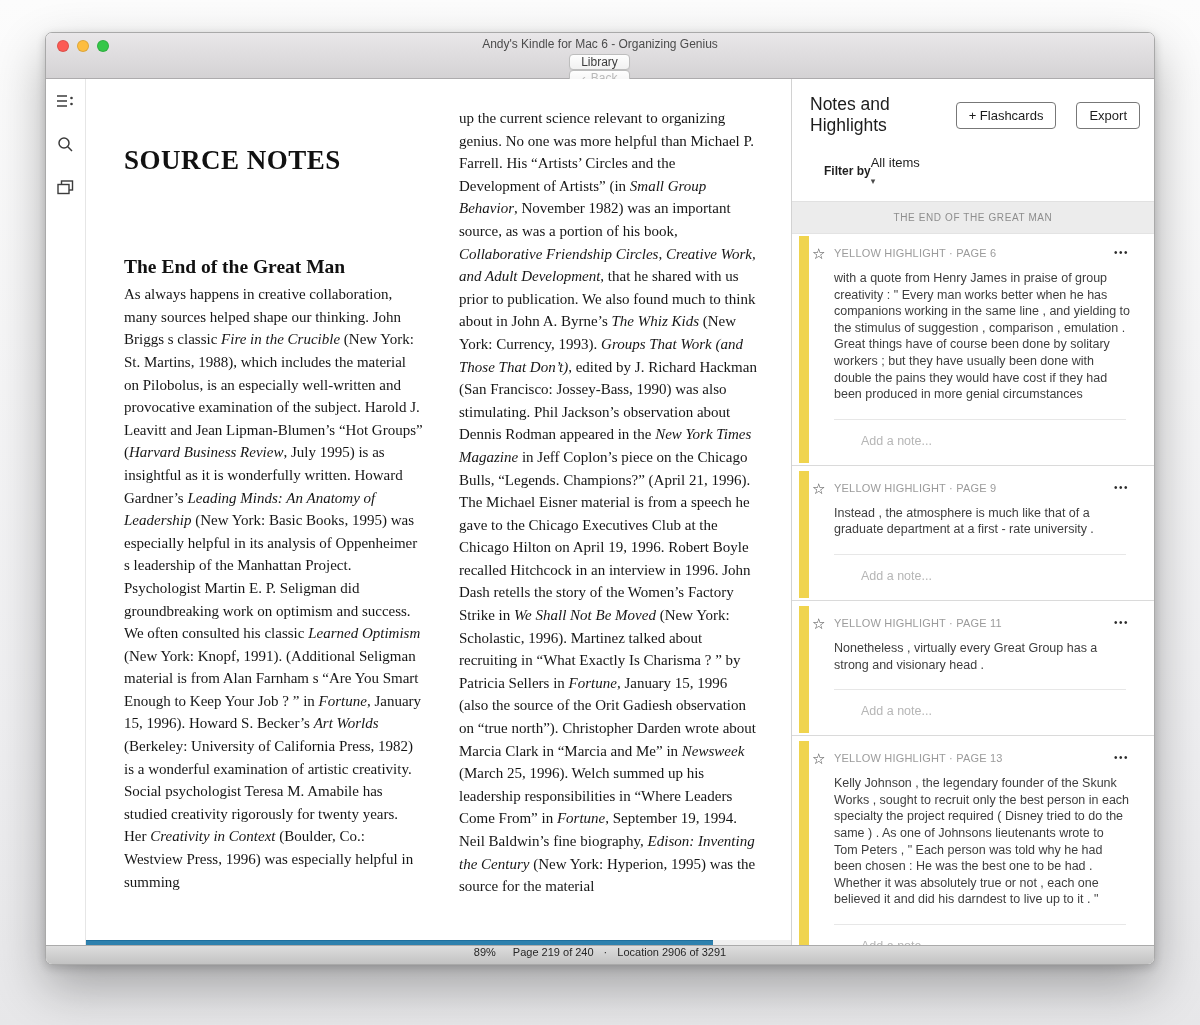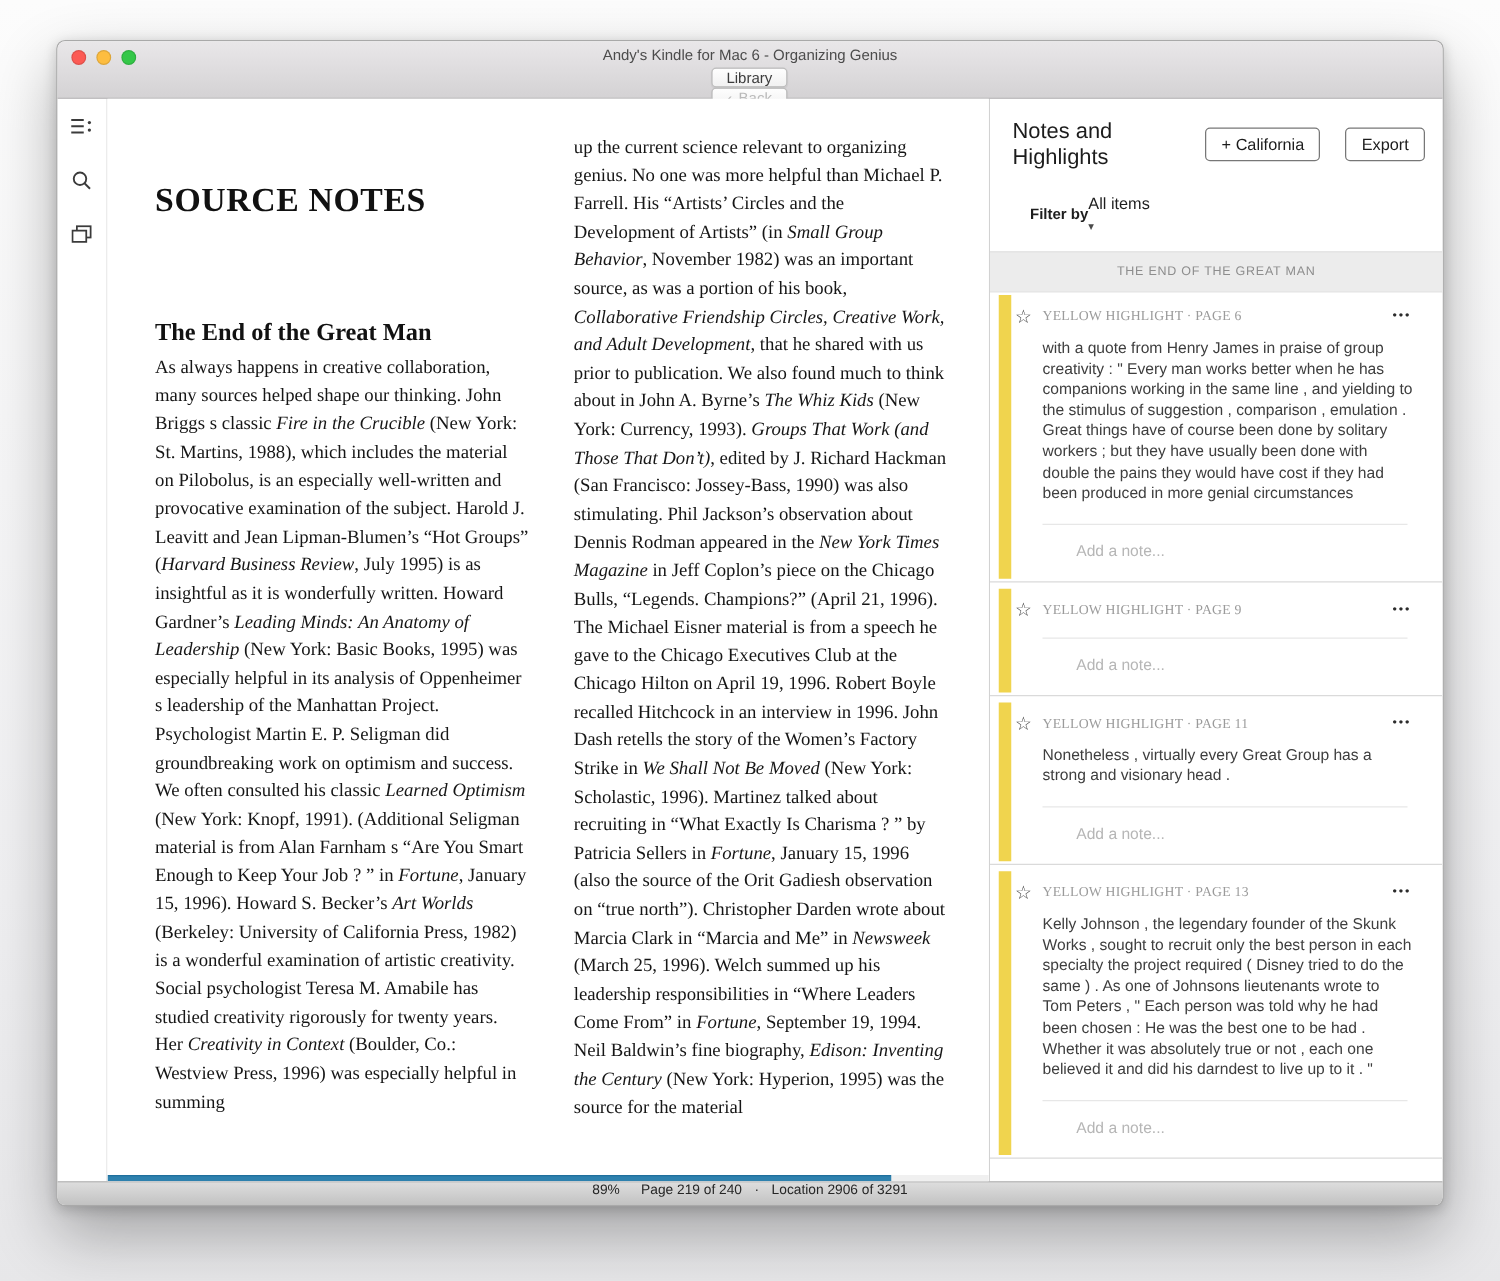--- a/index.html
+++ b/index.html
@@ -84,21 +84,21 @@
     border-top:1px solid #e1e1e1; border-bottom:1px solid #e3e3e3; display:flex;
     align-items:center; justify-content:center; font-size:10px; letter-spacing:.6px;
     color:#8d8d8d; }
   .hl-list { flex:1; overflow:hidden; }
   .hl-card { position:relative; border-bottom:1px solid #dadada; margin-bottom:3px;
     padding:13px 24px 0 42px; background:#fff; }
   .hl-strip { position:absolute; left:7px; top:2px; bottom:2px; width:10px;
     background:#f0d44e; }
   .hl-star { position:absolute; left:20px; top:12px; font-size:15px; color:#3e3e3e;
     cursor:default; line-height:1; }
-  .hl-meta { font-size:11px; color:#9b9b9b; letter-spacing:.2px; padding-right:30px;font-family:Liberation Serif, serif; }
+  .hl-meta { font-size:11px; color:#9b9b9b; letter-spacing:.2px; padding-right:30px; }
   .hl-more { position:absolute; right:25px; top:13px; font-size:10px;
     letter-spacing:1.5px; color:#2c2c2c; cursor:default; }
   .hl-text { margin-top:11px; font-size:12.5px; line-height:16.6px; color:#3e3e3e;
     cursor:default; }
   .hl-divider { border-top:1px solid #e7e7e7; margin-top:16px; margin-right:4px; }
   .hl-addnote { padding:14px 0 17px; font-size:12.5px; color:#b6b6b6; cursor:text;margin-left:27px; }
   
   .statusbar { flex:none; height:19px; background:linear-gradient(#dddddd,#c2c2c2);
     border-top:1px solid #ababab; display:flex; 
     justify-content:center; font-size:11px; color:#262626; }
@@ -204,21 +204,21 @@
         </div>
       </div>
       <div class="progress-track">
         <div class="progress-fill" style="width: 89%;"></div>
       </div>
     </div>
 
     <div class="notebook">
       <div class="nb-top">
         <div class="nb-title">Notes and Highlights</div>
-        <button class="nb-btn">+ California</button>
+        <button class="nb-btn">+ Flashcards</button>
         <button class="nb-btn">Export</button>
       </div>
       <div class="filter-row">
         <span class="filter-label">Filter by</span>
         <span class="filter-value">
           <span>All items</span>
           <span class="filter-caret">▾</span>
         </span>
       </div>
       <div class="section-header">THE END OF THE GREAT MAN</div>
@@ -231,20 +231,21 @@
     <div class="hl-text">with a quote from Henry James in praise of group creativity : " Every man works better when he has companions working in the same line , and yielding to the stimulus of suggestion , comparison , emulation . Great things have of course been done by solitary workers ; but they have usually been done with double the pains they would have cost if they had been produced in more genial circumstances</div>
     <div class="hl-divider"></div>
     <div class="hl-addnote">Add a note...</div>
   </div>
 
   <div class="hl-card">
     <div class="hl-strip"></div>
     <span class="hl-star">☆</span>
     <div class="hl-meta">YELLOW HIGHLIGHT · PAGE 9</div>
     <span class="hl-more">•••</span>
+    <div class="hl-text">Instead , the atmosphere is much like that of a graduate department at a first - rate university .</div>
     <div class="hl-divider"></div>
     <div class="hl-addnote">Add a note...</div>
   </div>
 
   <div class="hl-card">
     <div class="hl-strip"></div>
     <span class="hl-star">☆</span>
     <div class="hl-meta">YELLOW HIGHLIGHT · PAGE 11</div>
     <span class="hl-more">•••</span>
     <div class="hl-text">Nonetheless , virtually every Great Group has a strong and visionary head .</div>

